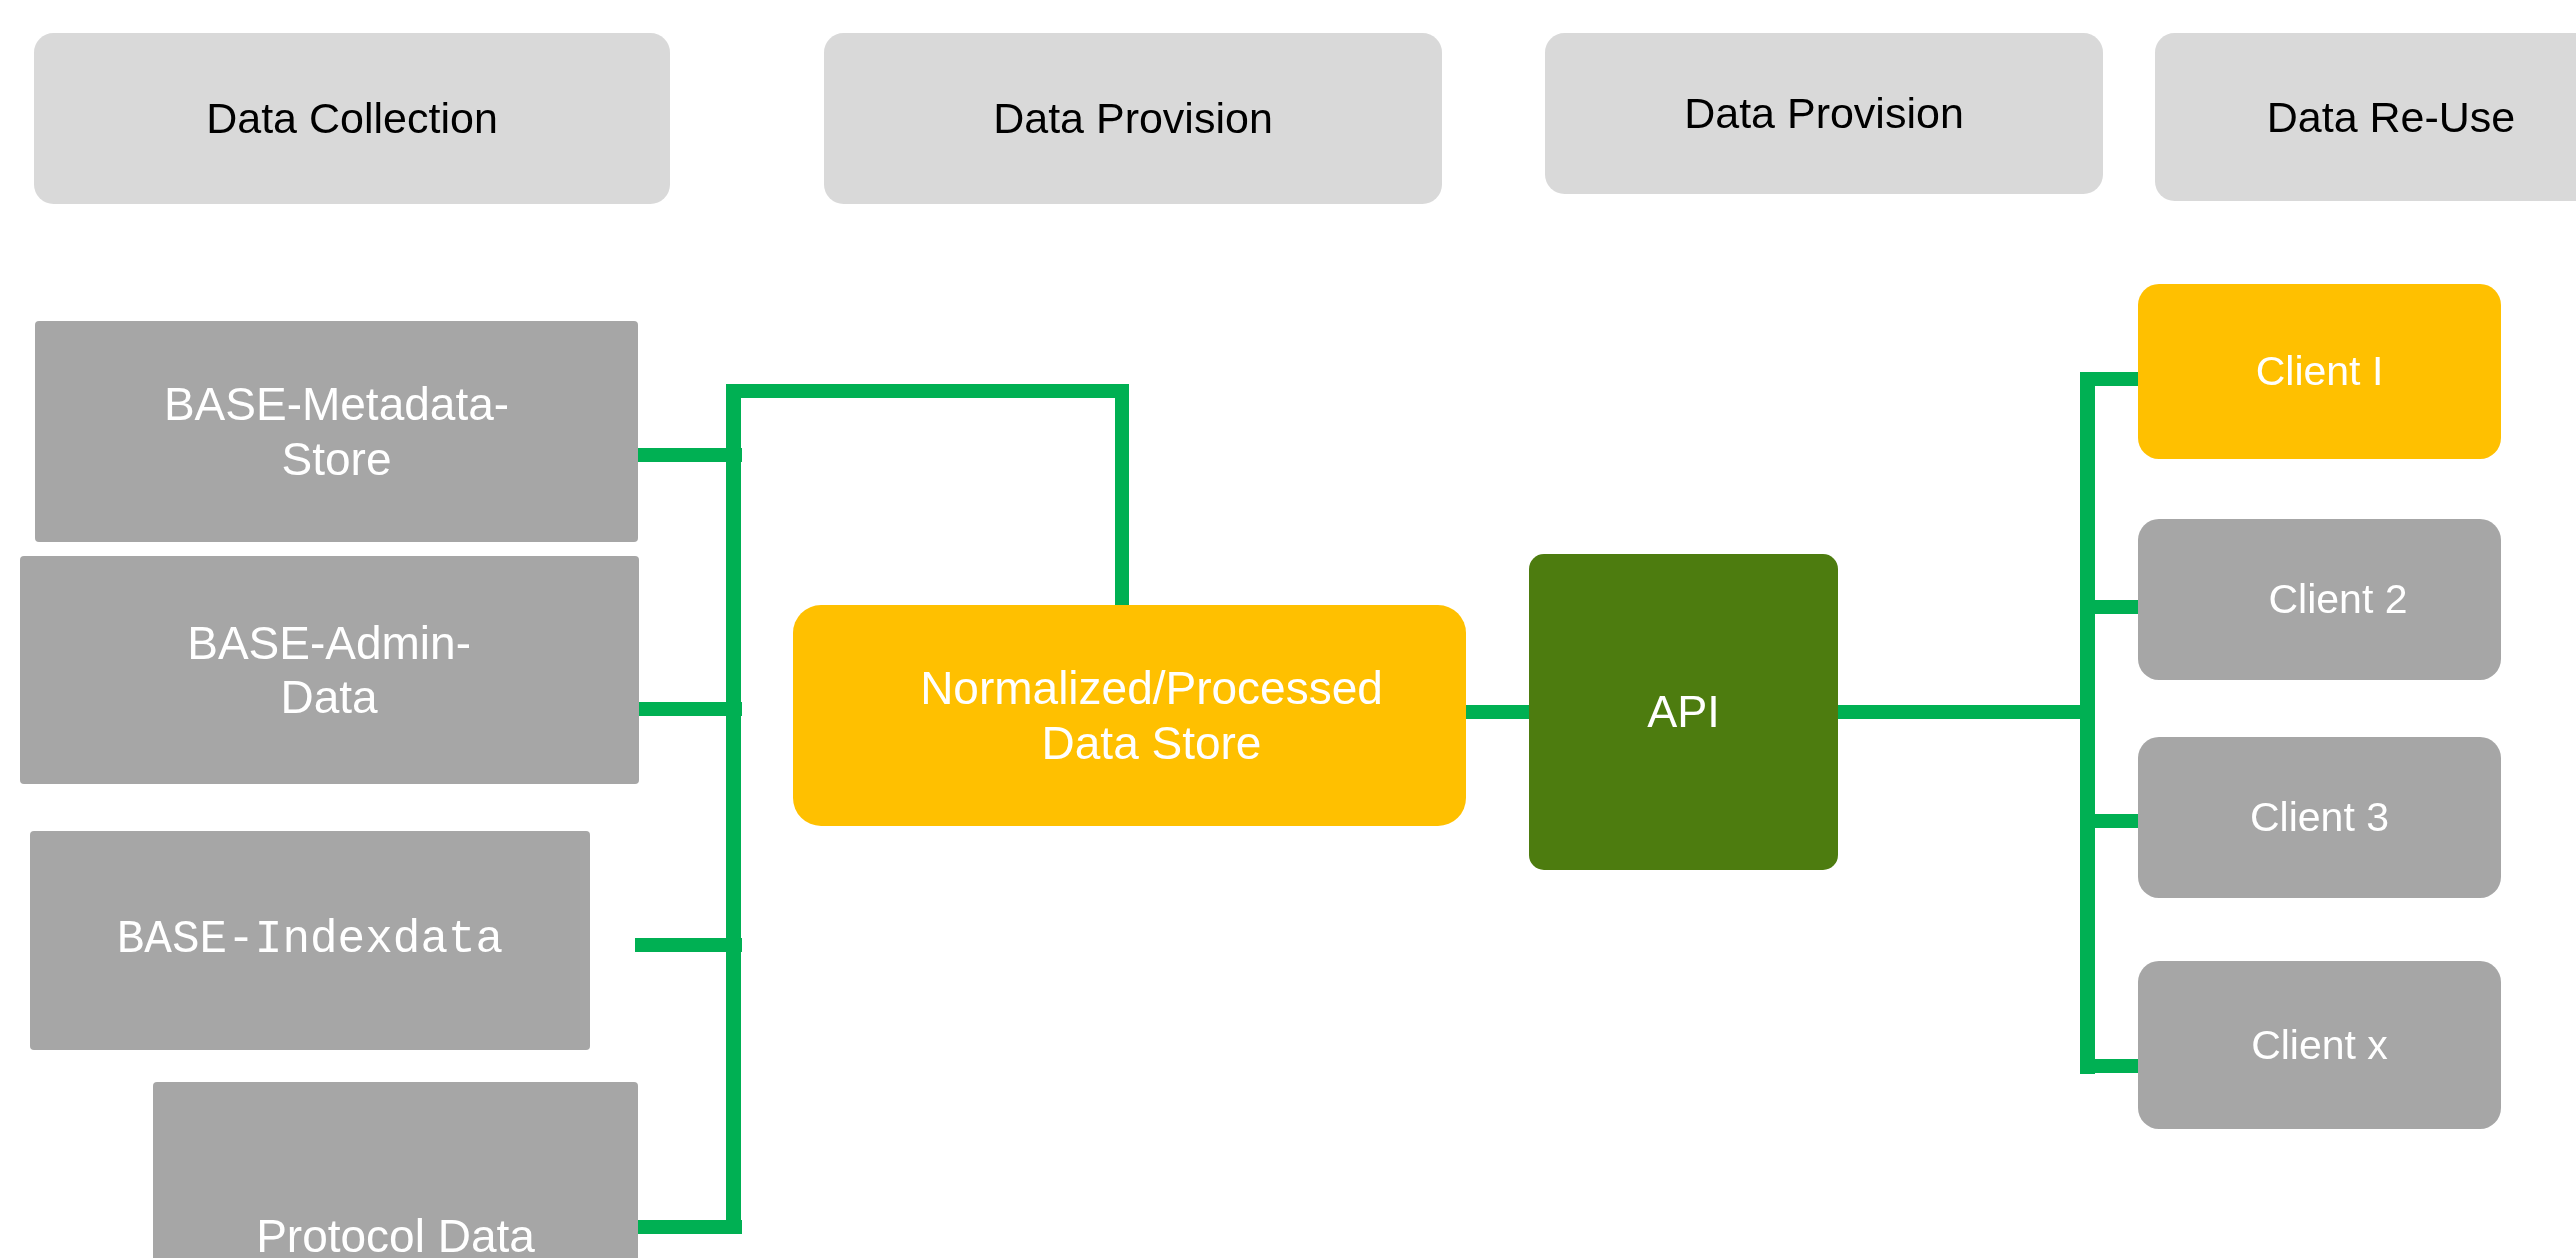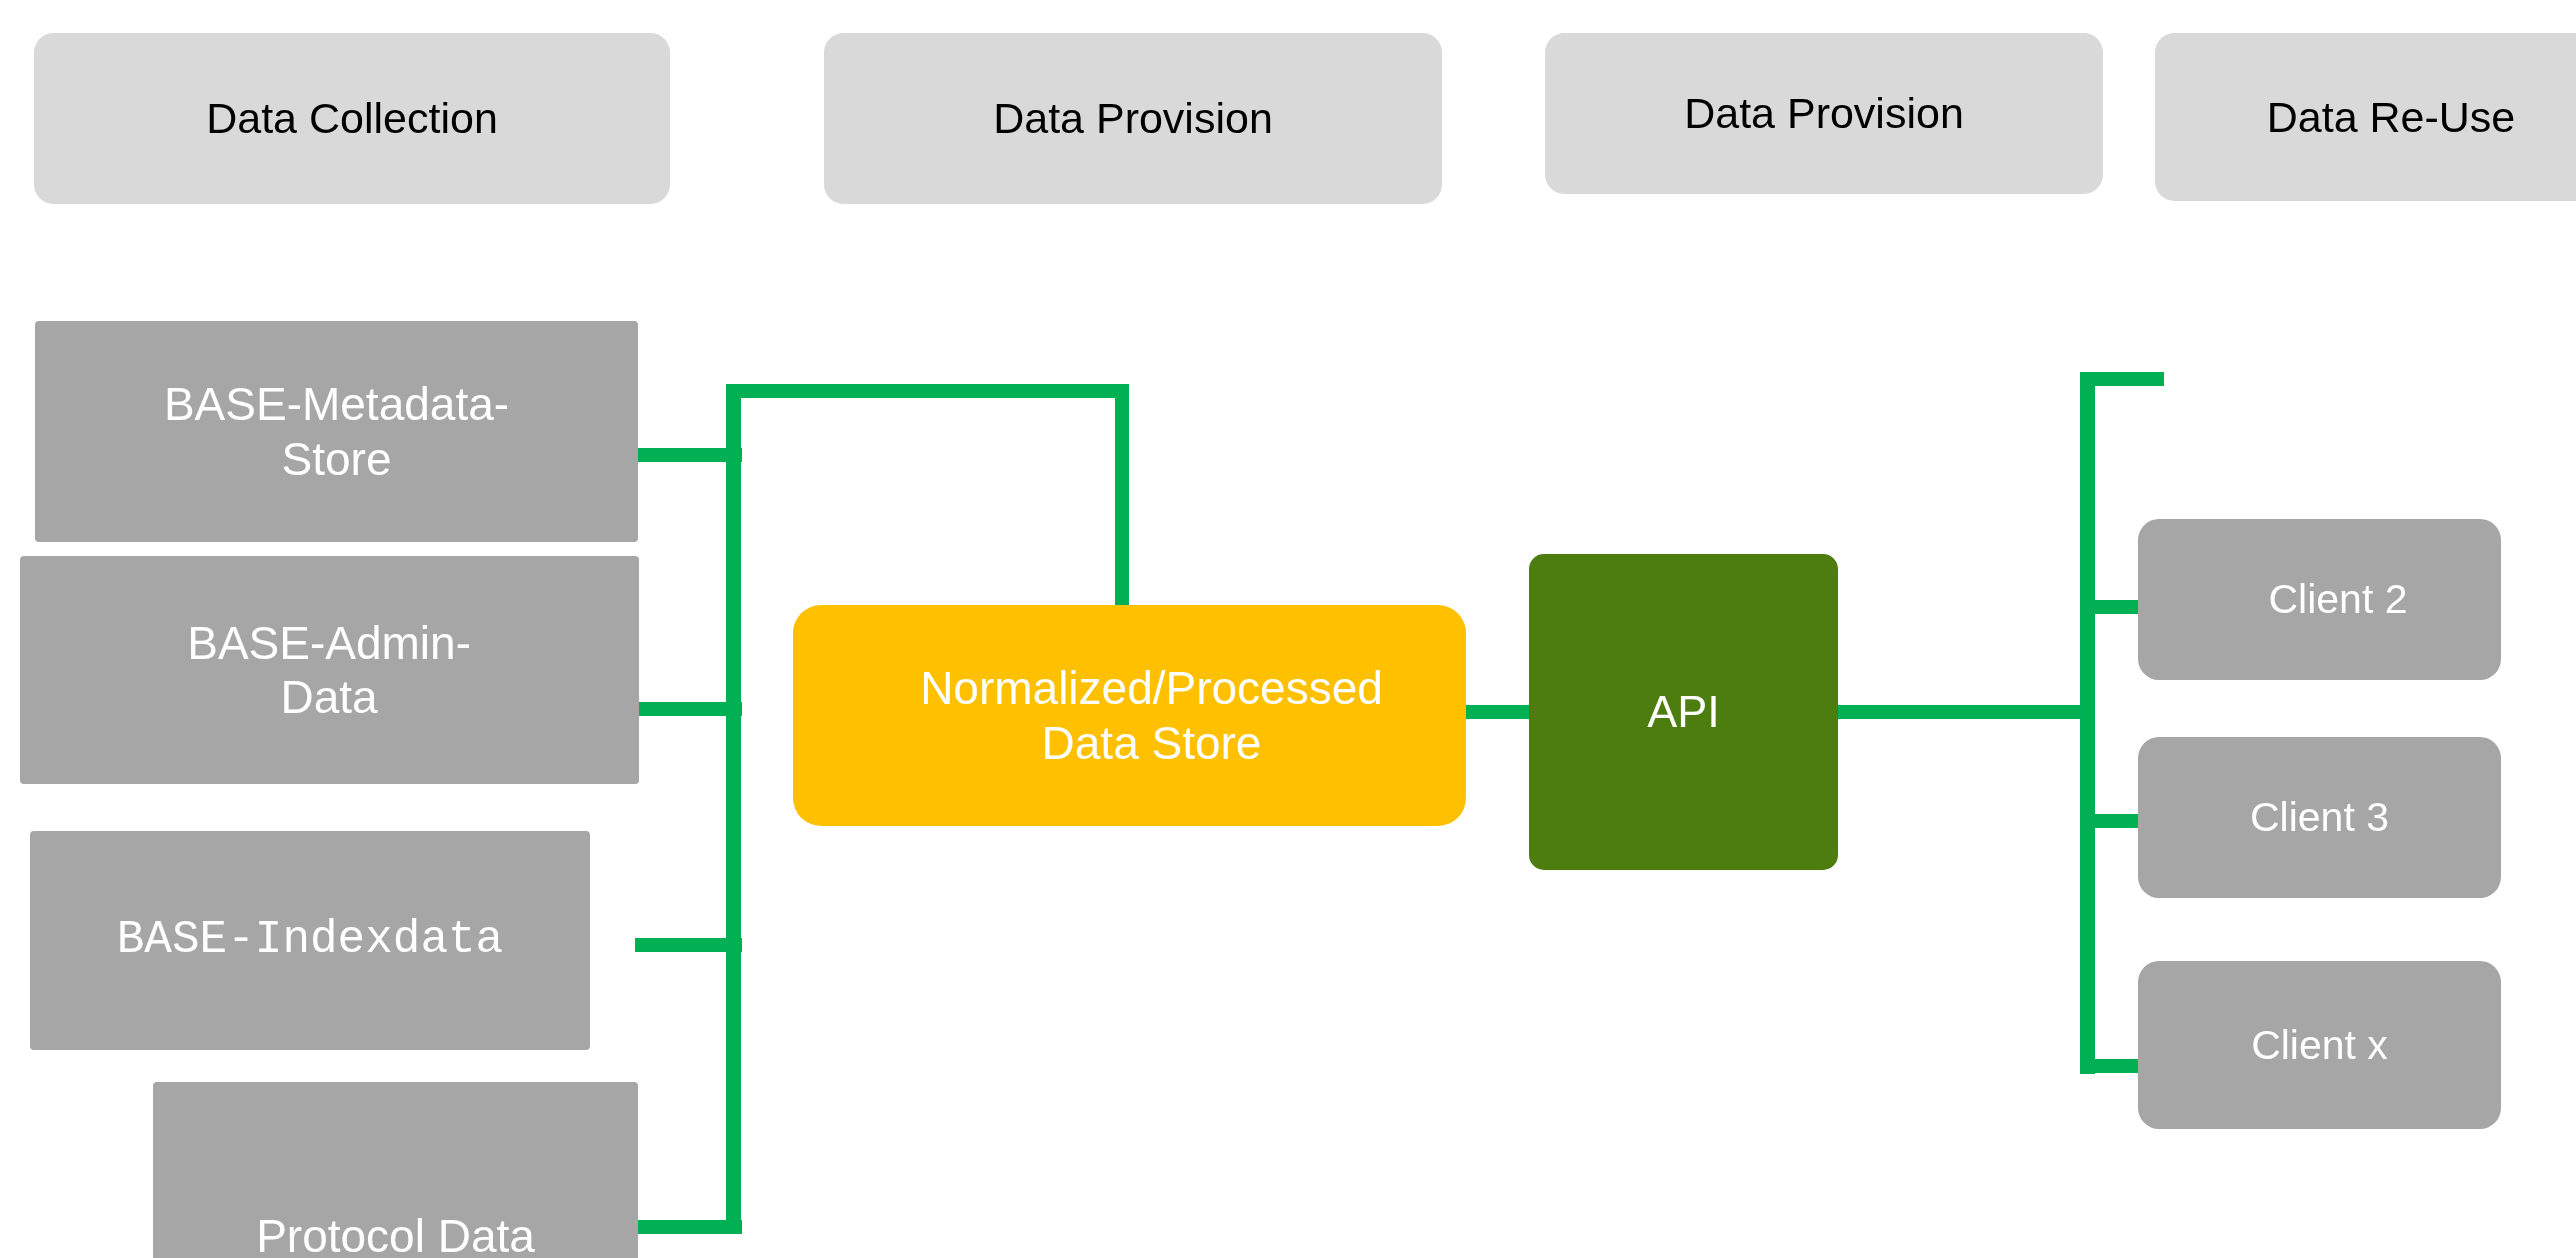--- a/index.html
+++ b/index.html
@@ -123,20 +123,23 @@
 
   <div class="box store" style="left:793px;top:605px;width:673px;height:221px;">
     <span class="label-lines">Normalized/Processed
 Data Store</span>
   </div>
 
   <div class="box api" style="left:1529px;top:554px;width:309px;height:316px;">
     <span>API</span>
   </div>
 
+  <div class="box client accent" style="left:2138px;top:284px;width:363px;height:175px;">
+    <span>Client I</span>
+  </div>
 
   <div class="box client" style="left:2138px;top:519px;width:363px;height:161px;padding-left:37px;">
     <span>Client 2</span>
   </div>
 
   <div class="box client" style="left:2138px;top:737px;width:363px;height:161px;">
     <span>Client 3</span>
   </div>
 
   <div class="box client" style="left:2138px;top:961px;width:363px;height:168px;">

